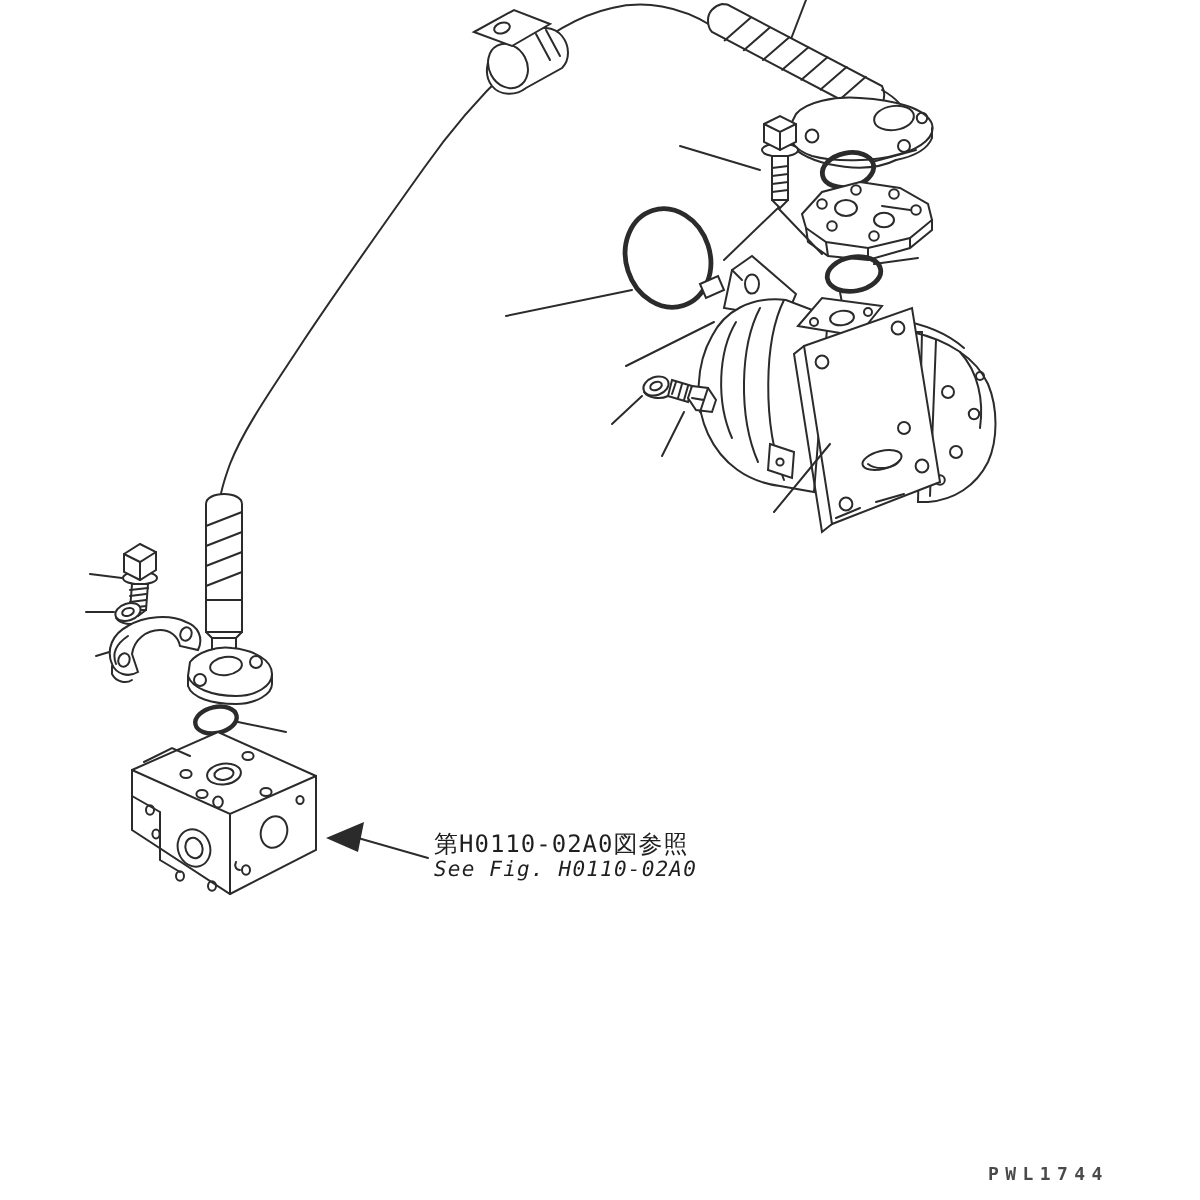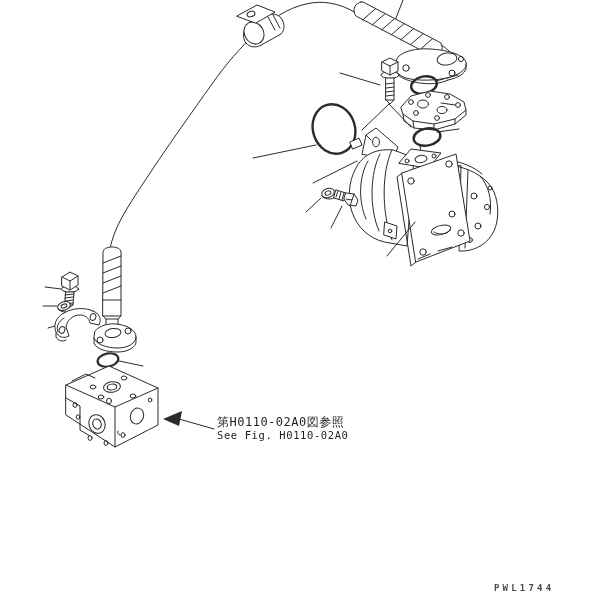--- a/index.html
+++ b/index.html
@@ -1,21 +1,21 @@
 <!DOCTYPE html>
 <html><head>
 <meta charset="utf-8">
 <style>
   html,body{margin:0;padding:0;background:#ffffff;}
   .stage{position:relative;width:584px;height:600px;background:#ffffff;overflow:hidden;
          font-family:"DejaVu Sans Mono","Liberation Mono",monospace;}
   .stage svg{position:absolute;left:0;top:0;}
   .note{position:absolute;left:217px;top:415px;color:#1f1f1f;white-space:nowrap;}
   .note-jp{font-size:12px;letter-spacing:0.5px;line-height:14px;}
-  .note-en{font-size:10.5px;letter-spacing:0.6px;line-height:13px;}
+  .note-en{font-size:10.5px;letter-spacing:0.6px;line-height:13px;font-style:italic;}
   .watermark{position:absolute;left:494px;top:583px;font-size:9px;font-weight:bold;
              letter-spacing:3.2px;color:#4a4a4a;white-space:nowrap;text-align:right;}
 </style>
 </head>
 <body>
 
 <div class="stage">
 <svg width="600" height="600" viewBox="0 0 600 600">
   <g fill="none" stroke="#2b2b2b" stroke-width="1" stroke-linecap="round">
 

